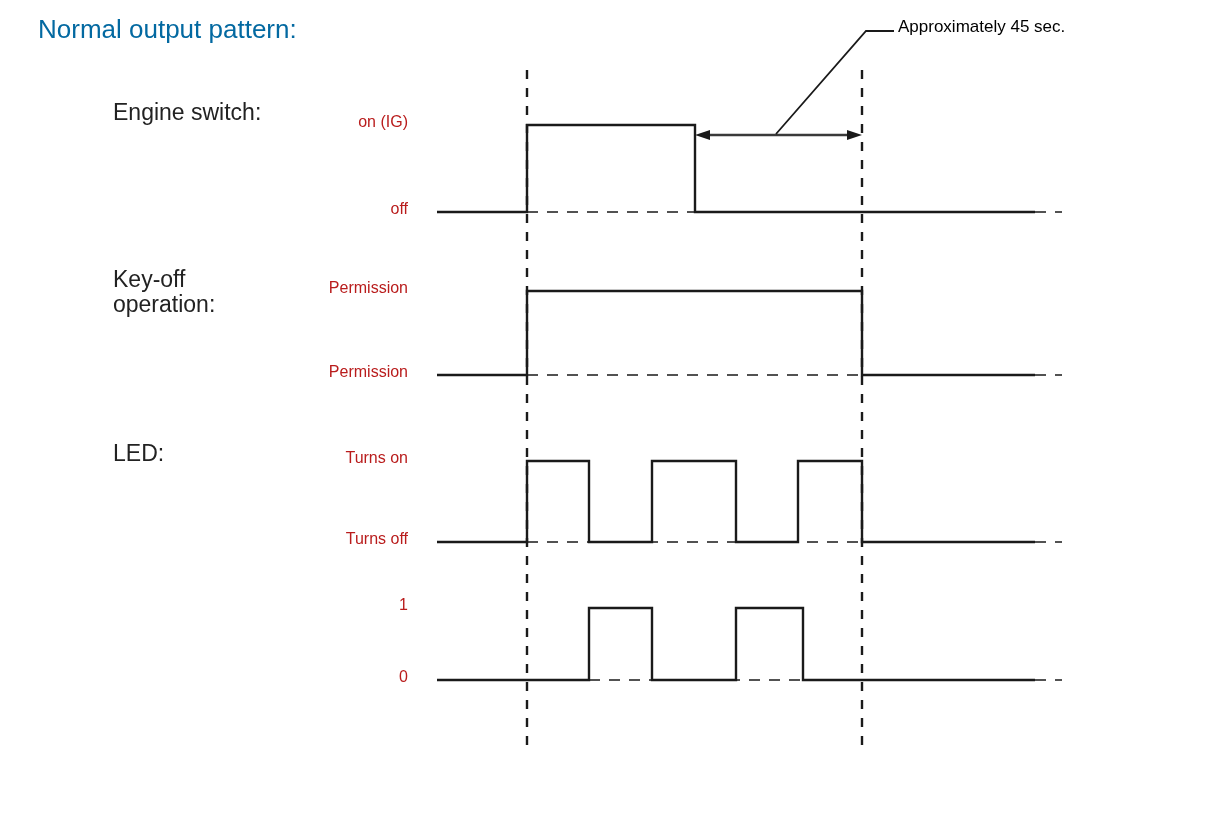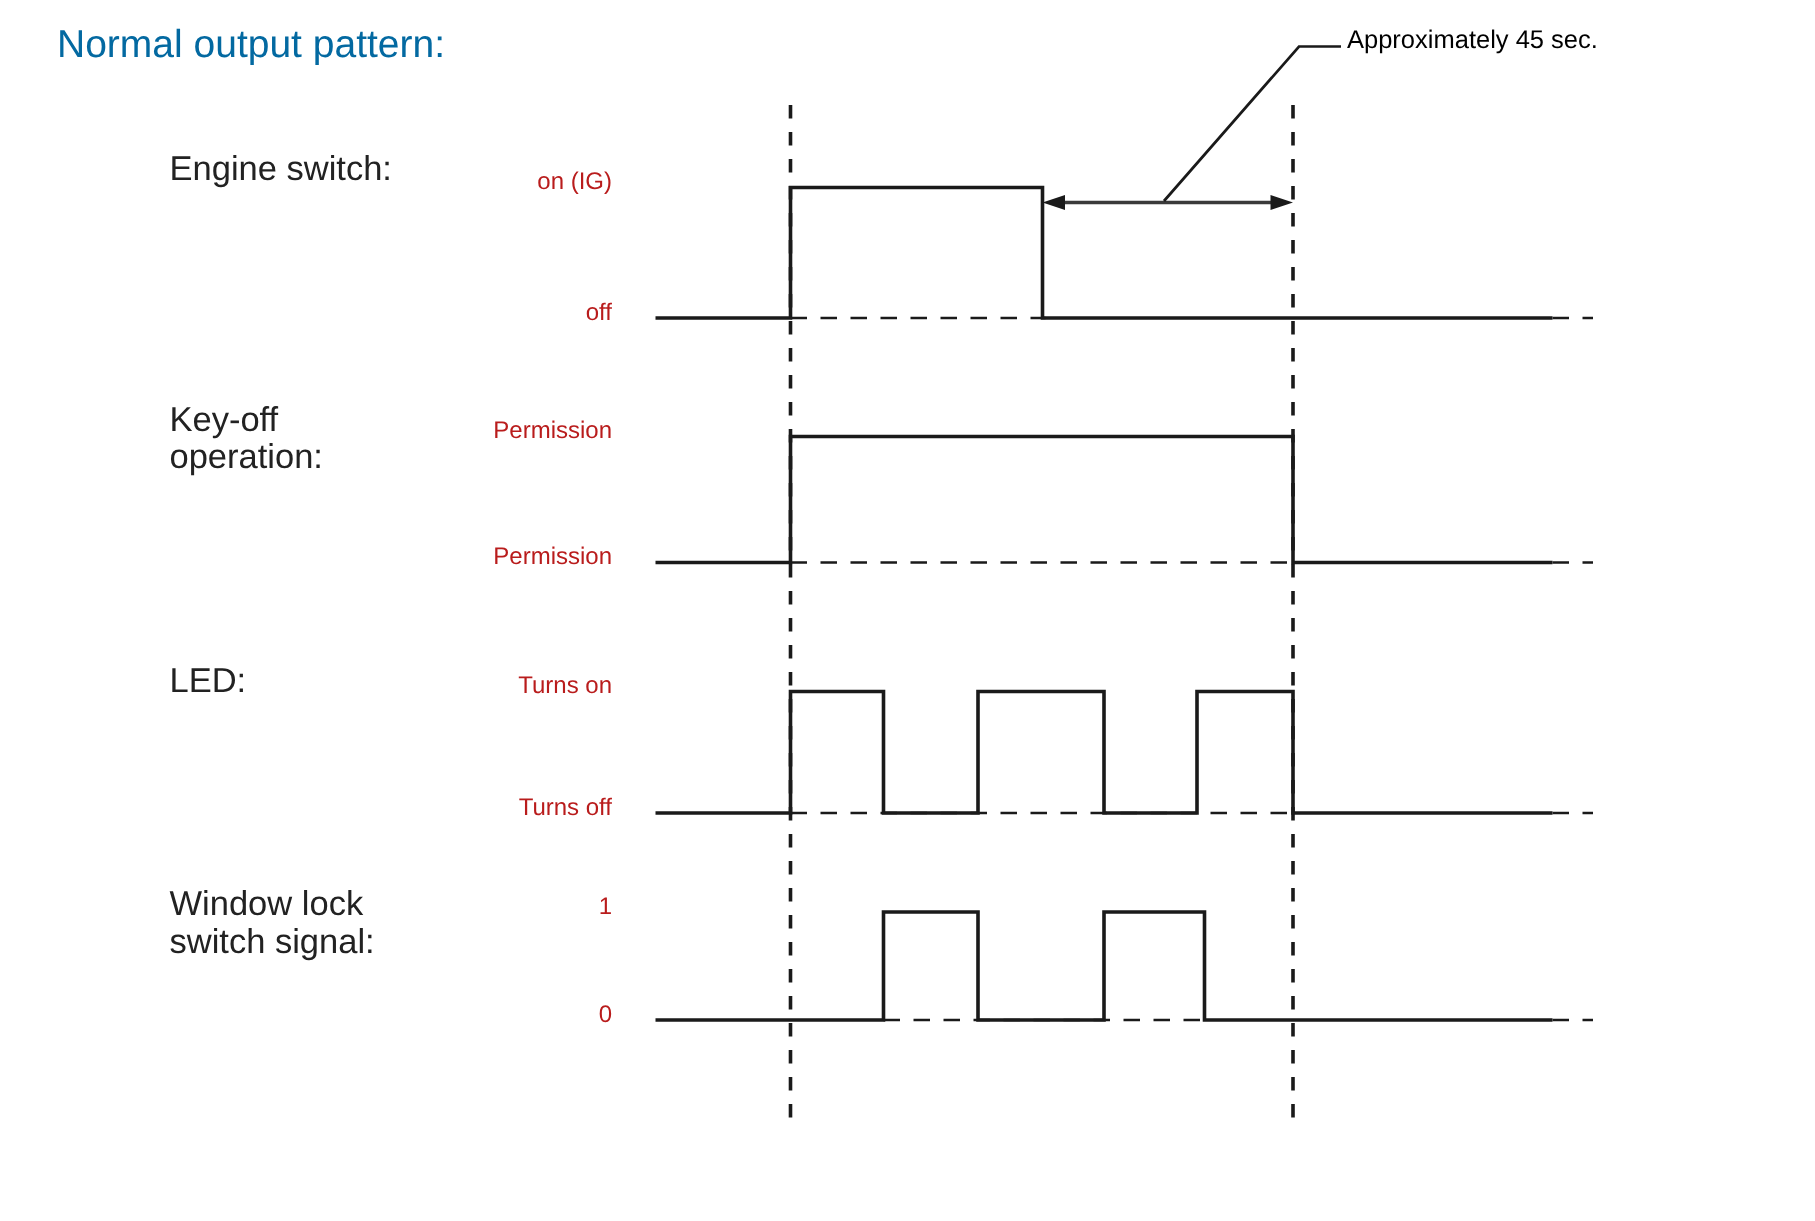--- a/index.html
+++ b/index.html
@@ -92,22 +92,20 @@
 <body>
 
 <div id="page">
 
   <div class="title">Normal output pattern:</div>
 
   <div class="row-label" style="left:113px; top:100px;">Engine switch:</div>
   <div class="row-label" style="left:113px; top:267px;">Key-off
 operation:</div>
   <div class="row-label" style="left:113px; top:441px;text-align:center;">LED:</div>
-  <div class="row-label" style="left:113px; top:590px;">Window lock
-switch signal:</div>
 
   <div class="level-label" style="left:208px; width:200px; top:113px;">on (IG)</div>
   <div class="level-label" style="left:208px; width:200px; top:200px;">off</div>
 
   <div class="level-label" style="left:208px; width:200px; top:279px;">Permission</div>
   <div class="level-label" style="left:208px; width:200px; top:363px;">Permission</div>
 
   <div class="level-label" style="left:208px; width:200px; top:449px;">Turns on</div>
   <div class="level-label" style="left:208px; width:200px; top:530px;">Turns off</div>
 

